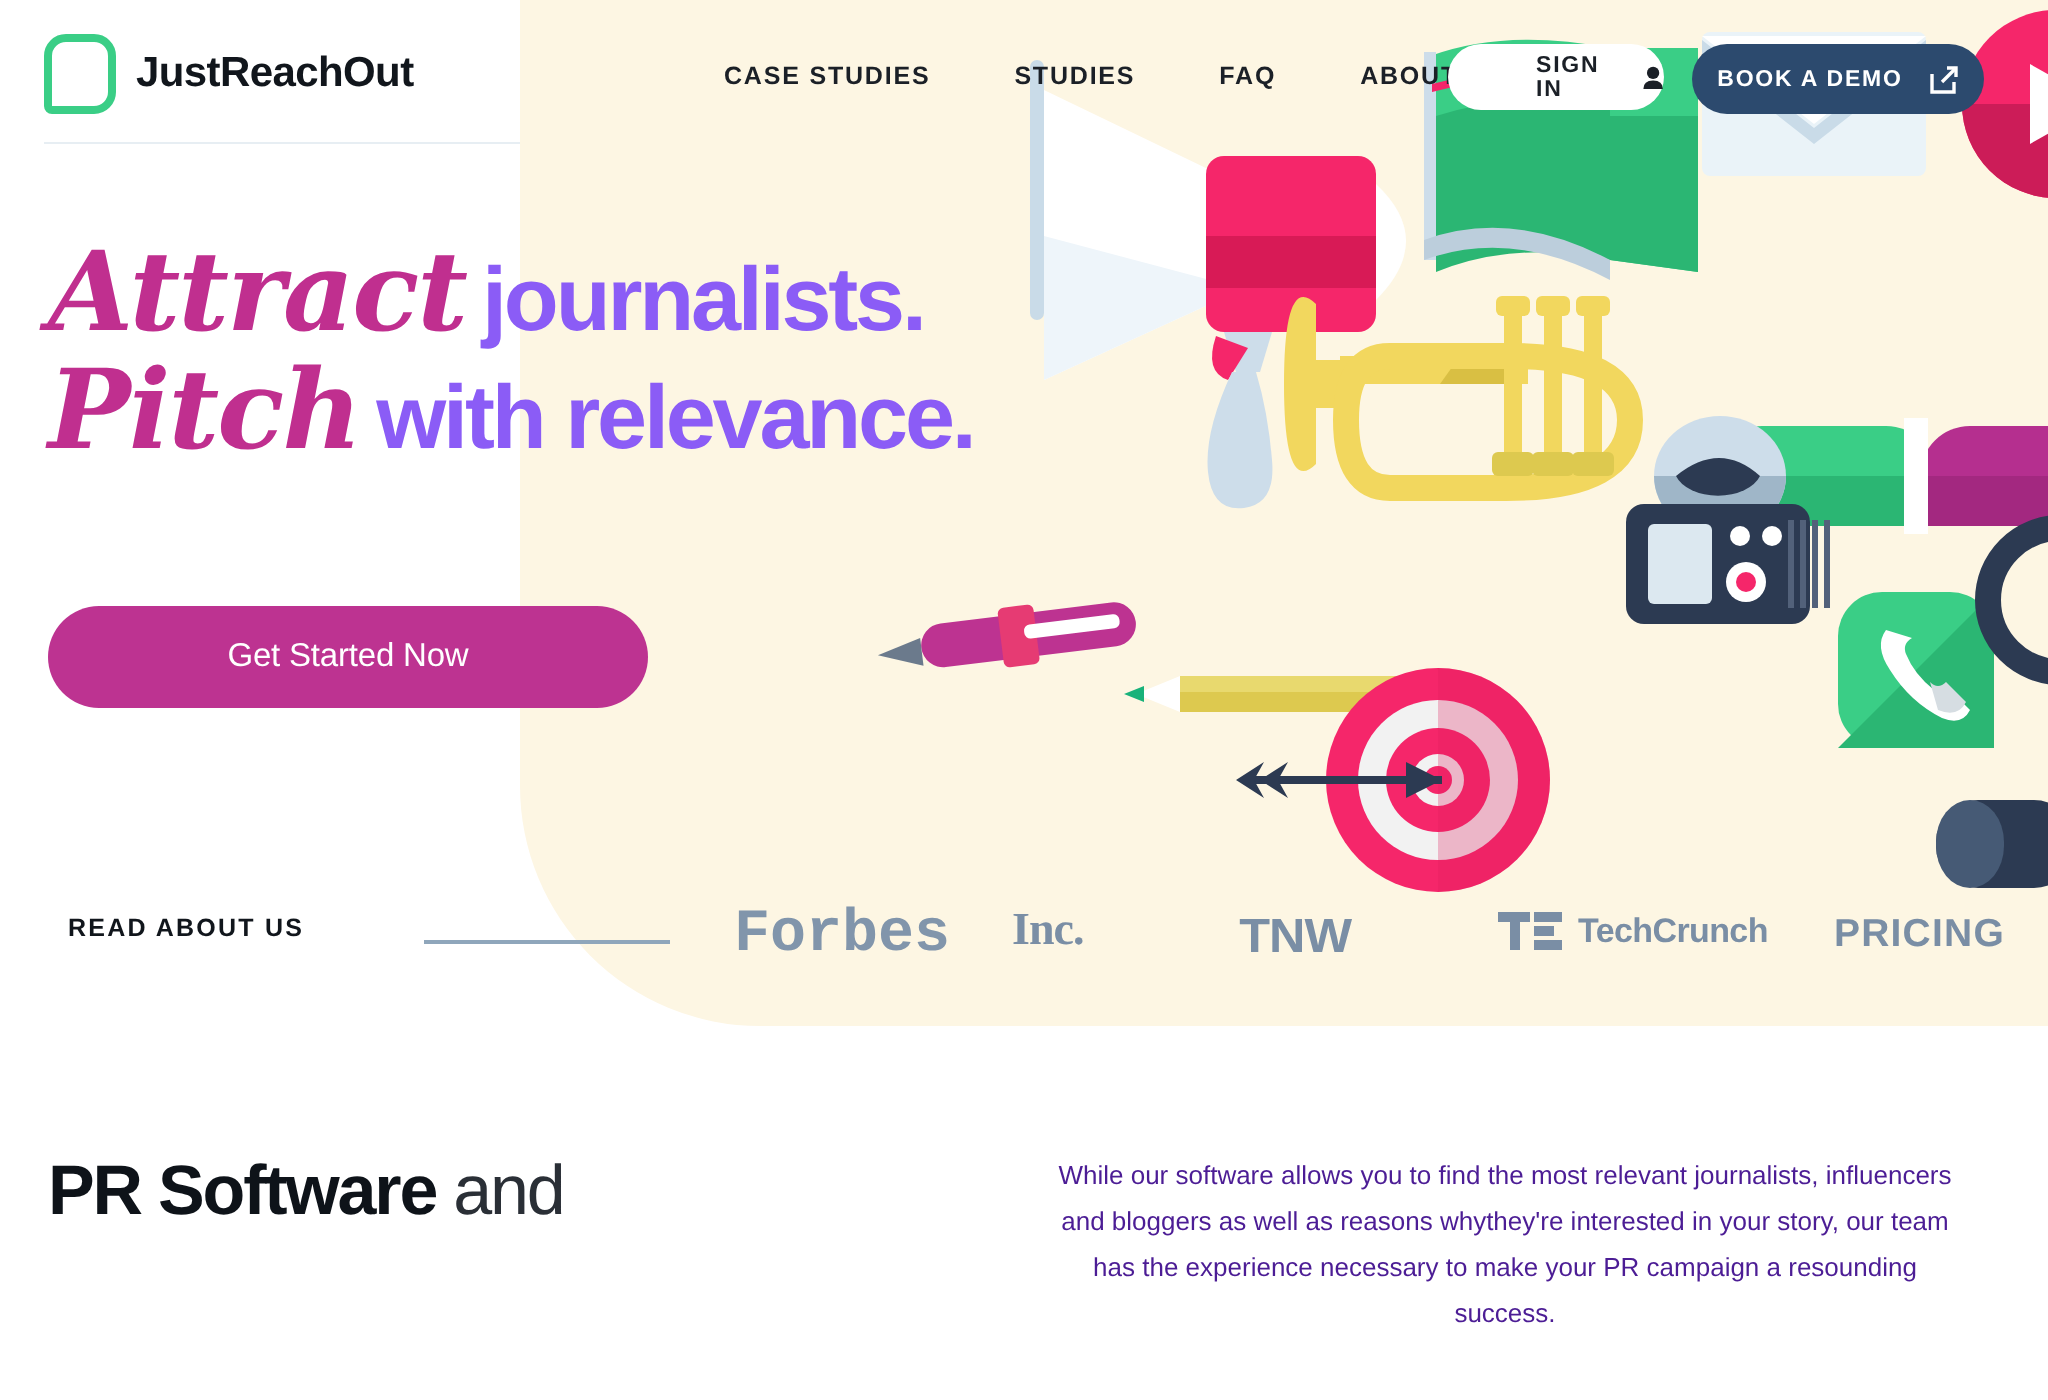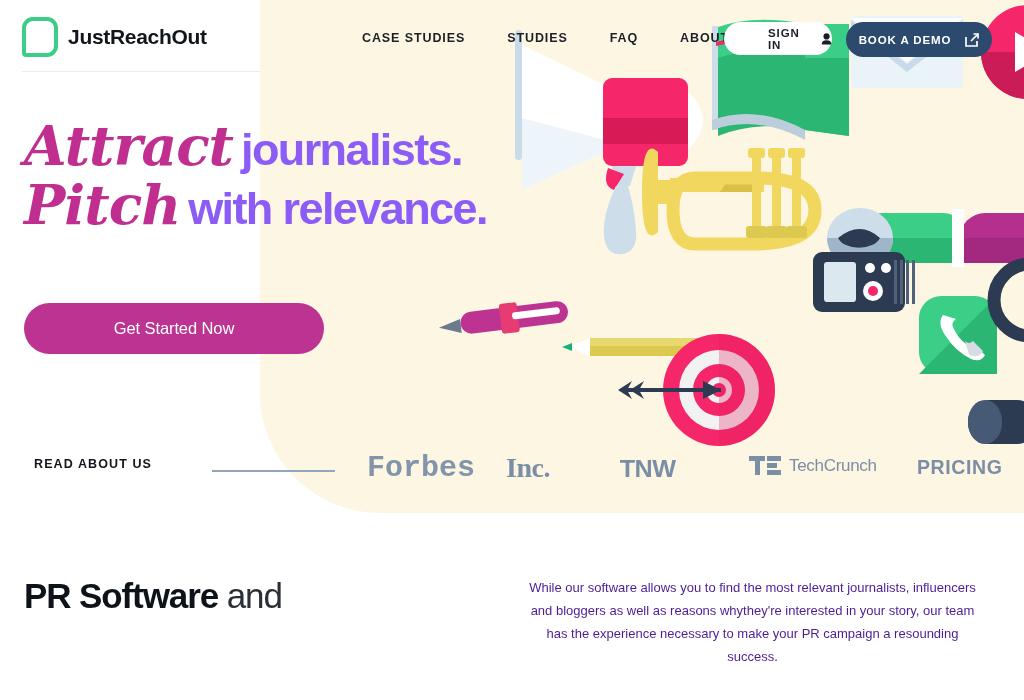--- a/index.html
+++ b/index.html
@@ -115,34 +115,34 @@
     background: #8fa6bb;
   }
   .logo-forbes {
     position: absolute; left: 355px; top: 3px;
     font-family: Liberation Mono, monospace; font-weight: bold;
     font-size: 30px; color: #8195ab; letter-spacing: 0px;
   }
   .logo-inc {
     position: absolute; left: 494px; top: 4px;
     font-family: "Liberation Serif", serif; font-weight: bold;
-    font-size: 28px; color: #7a8ea5; letter-spacing: -0.5px;
+    font-size: 23px; color: #7a8ea5; letter-spacing: -0.5px;
   }
   .logo-tnw {
     position: absolute; left: 609px; top: 7px;
     font-size: 24px; font-weight: bold; color: #7a8ea5;
     letter-spacing: -0.5px; transform: scaleX(1.05);
   }
   .logo-tc {
     position: absolute; left: 737px; top: 8px;
     display: flex; align-items: center; gap: 8px;
   }
   .tc-mark { display: block; }
   .logo-tc .tc-text {
-    font-size: 17px; font-weight: normal; color: #7a8ea5; letter-spacing: -0.3px;
+    font-size: 17px; font-weight: bold; color: #7a8ea5; letter-spacing: -0.3px;
   }
   .logo-mixergy {
     position: absolute; left: 905px; top: 8px;
     font-size: 19.5px; font-weight: bold; color: #7a8ea5; letter-spacing: 0.6px;
   }
 
   
   .lower { position: absolute; left: 0; top: 534px; width: 968px; height: 187px; text-align: center; }
   .lower-title {
     position: absolute; left: 24px; top: 40px;

